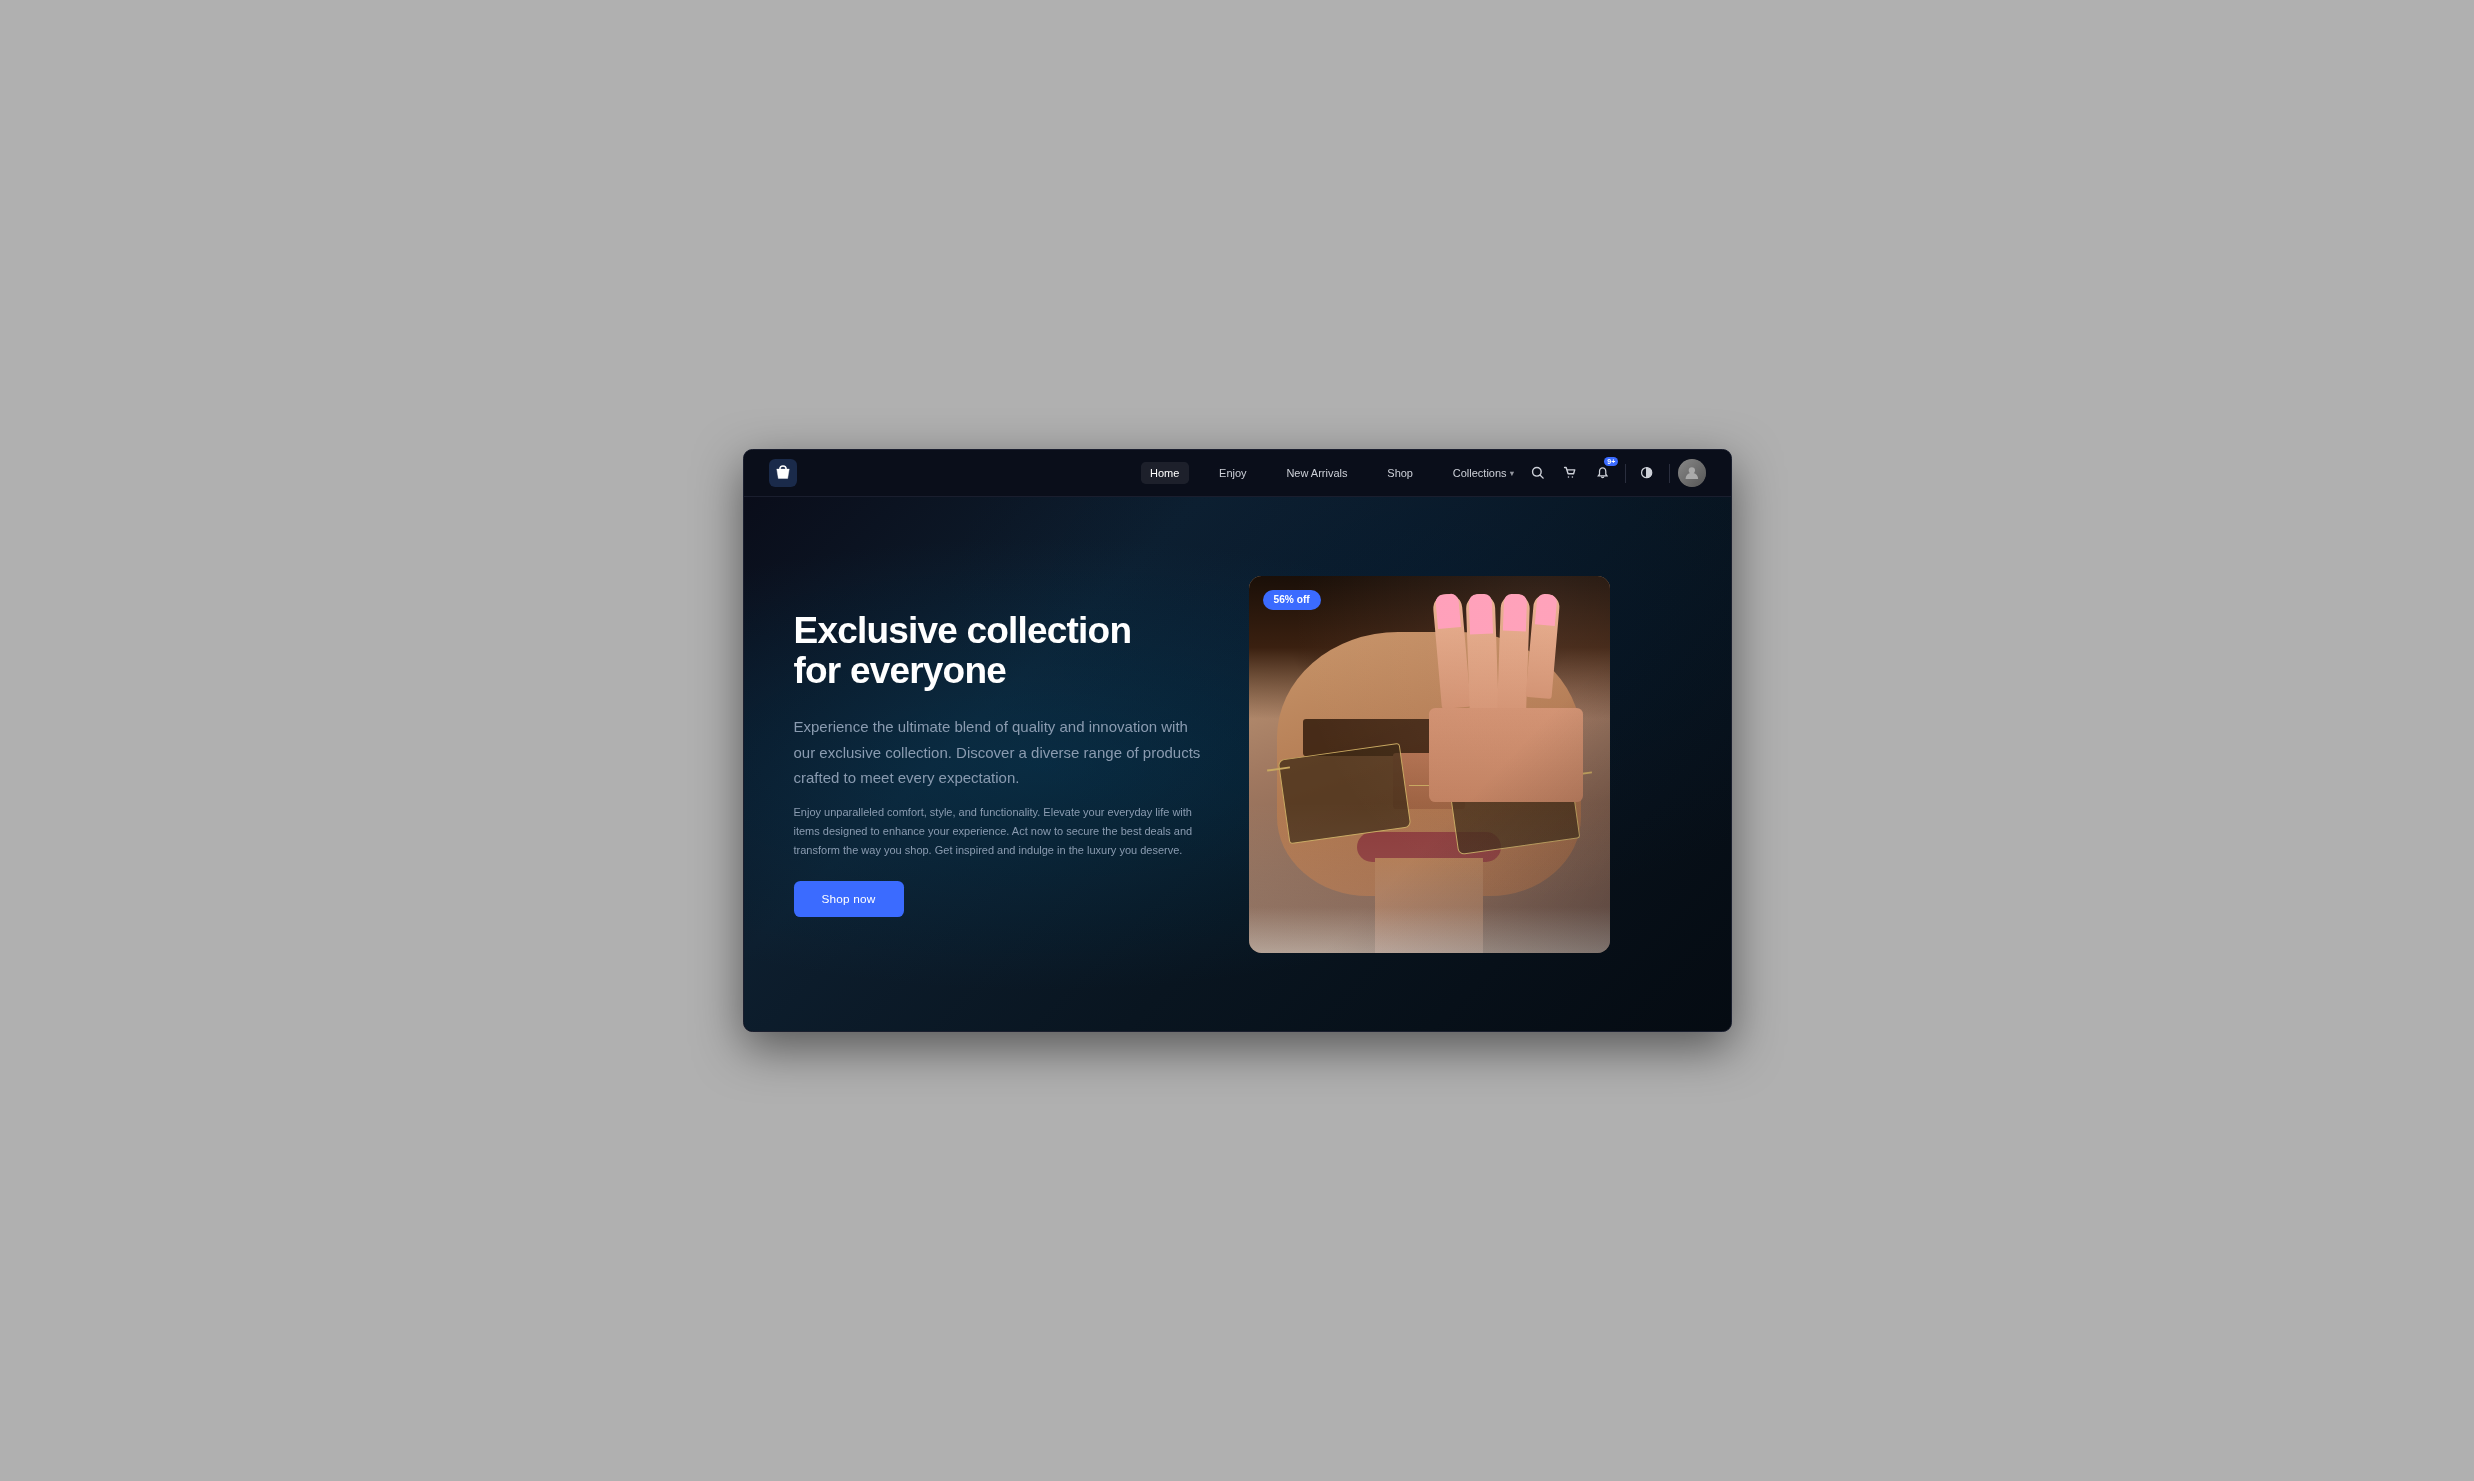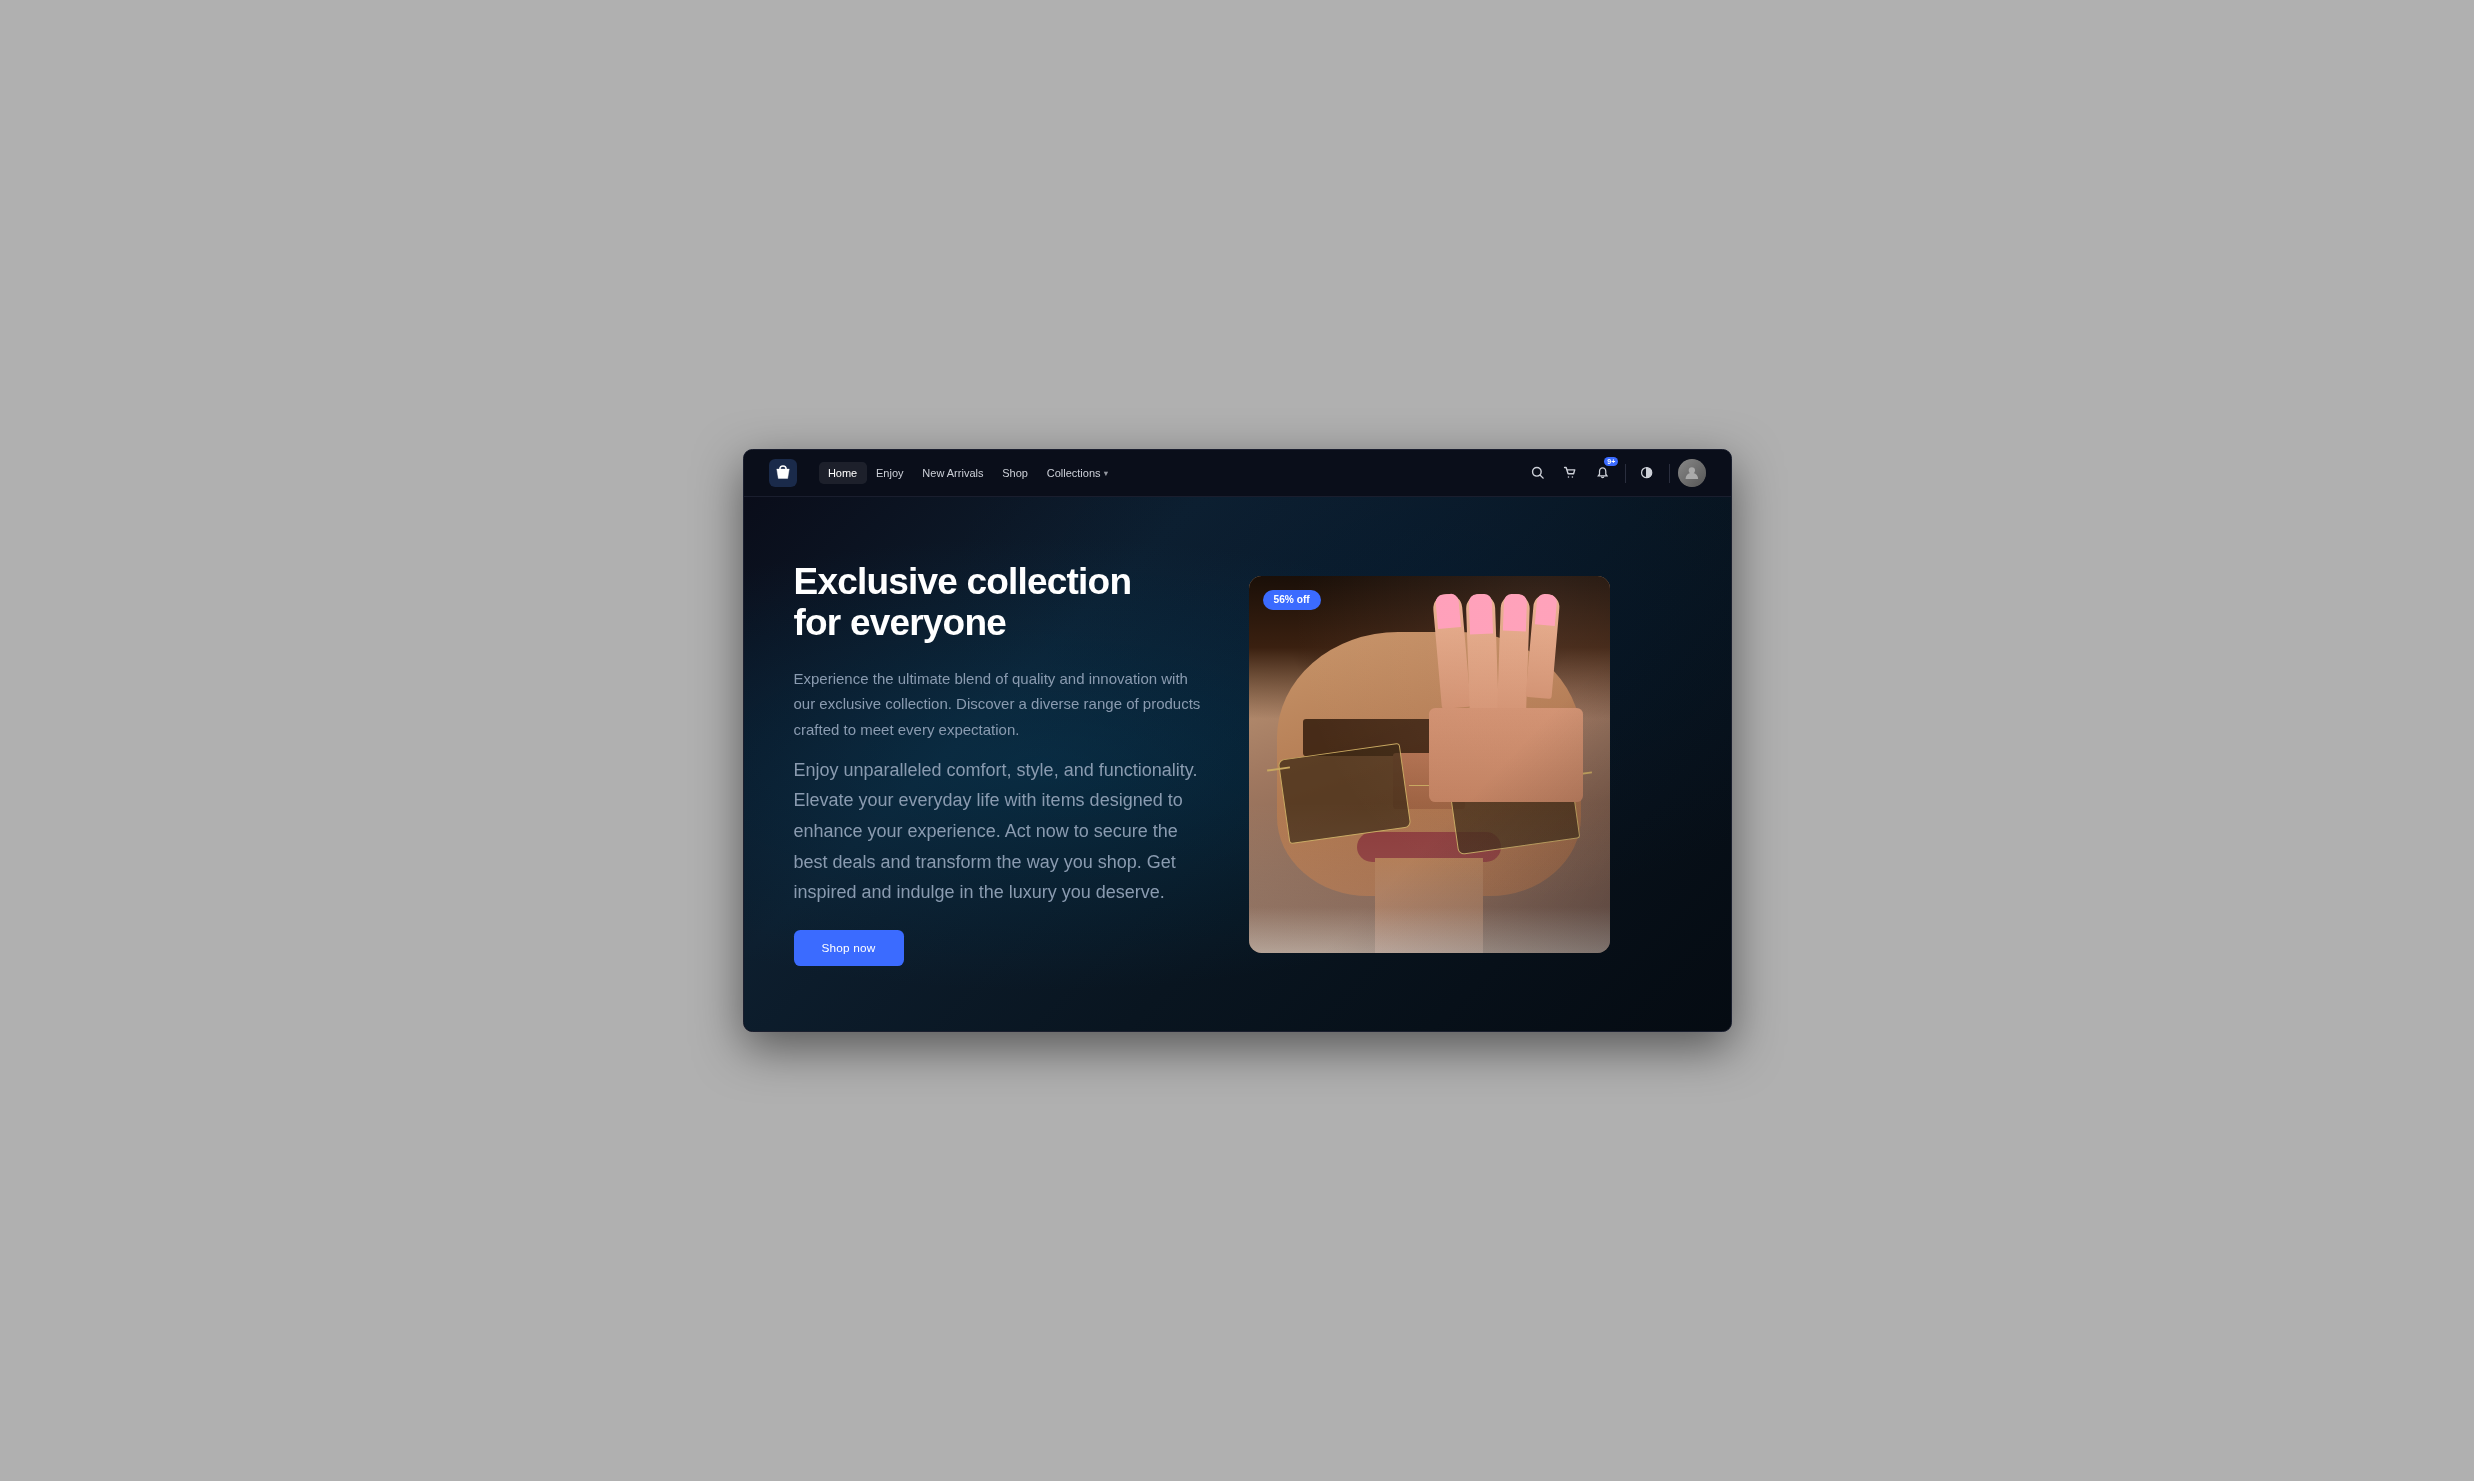--- a/index.html
+++ b/index.html
@@ -30,22 +30,23 @@
     }
     .nav-logo {
       width: 28px;
       height: 28px;
       margin-right: 22px;
       flex-shrink: 0;
     }
     .nav-links {
       display: flex;
       align-items: center;
-      gap: 0;
+      gap: 21px;
       flex: 1;
+      justify-content: flex-end;
     }
     .nav-link {
       color: #cdd0d8;
       text-decoration: none;
       font-size: 11px;
       padding: 4.7px 9.4px;
       border-radius: 4.7px;
       cursor: pointer;
       display: flex;
       align-items: center;
@@ -144,21 +145,21 @@
       margin-bottom: 22px;
       letter-spacing: -0.8px;
     }
     .hero-desc {
       font-size: 15px;
       color: #8a9bb0;
       line-height: 1.7;
       margin-bottom: 12.6px;
     }
     .hero-desc-2 {
-      font-size: 18px;
+      font-size: 11px;
       color: #8a9bb0;
       line-height: 1.7;
       margin-bottom: 22px;
     }
     .shop-now-btn {
       background: #3b6bff;
       color: white;
       border: none;
       border-radius: 6.3px;
       padding: 11px 28px;

